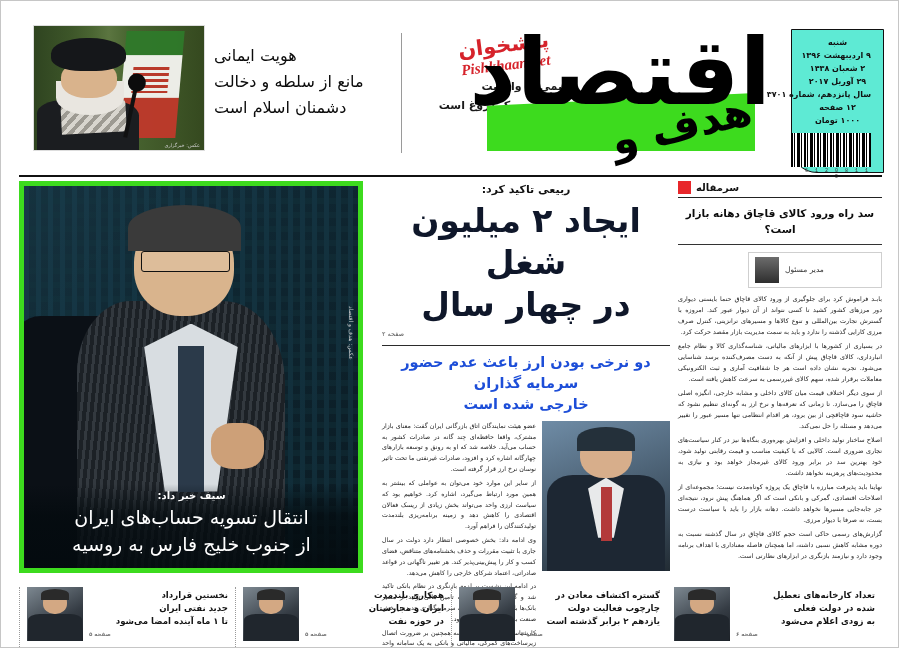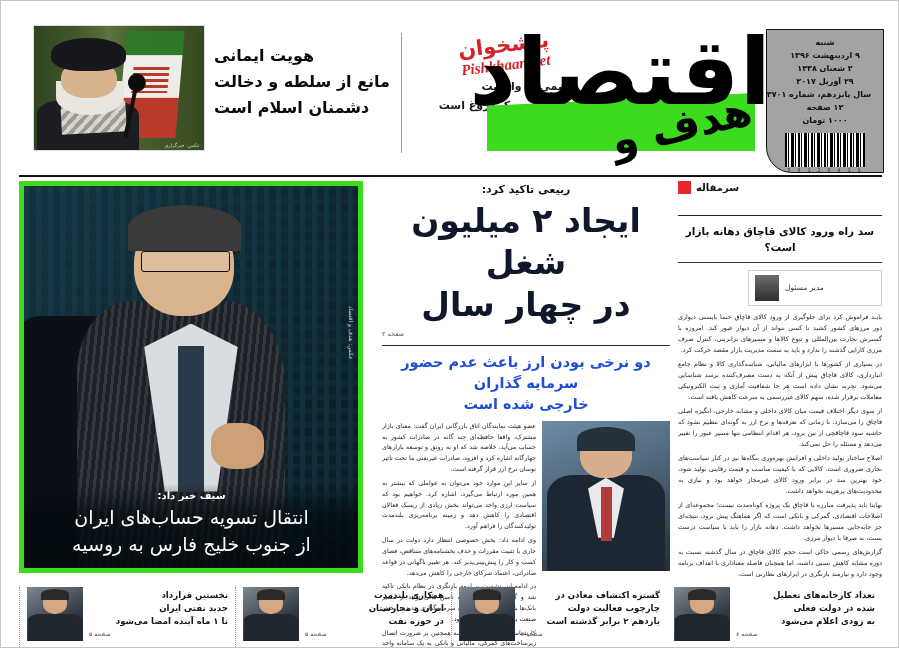--- a/index.html
+++ b/index.html
@@ -39,21 +39,21 @@
     background:repeating-linear-gradient(135deg,#d8d5ce 0 4px,#9d9a92 4px 8px);
     border-radius:30% 20% 0 0;transform:rotate(-3deg);}
   .lp-mic{position:absolute;left:56%;top:46%;width:4px;height:44%;background:#111;
     transform:rotate(12deg);}
   .lp-mic:before{content:"";position:absolute;left:-7px;top:-10px;width:18px;height:18px;
     background:#0c0c0c;border-radius:50%;}
   .lp-cred{position:absolute;right:4px;bottom:2px;font-size:5px;color:#cfcfcf;}
 
   .mast-left-head{
     position:absolute;left:195px;top:28px;width:180px;text-align:left;
-    font-weight:bold;font-size:16px;line-height:1.62;color:#0b0b0b;
+    font-weight:normal;font-size:16px;line-height:1.62;color:#0b0b0b;
     direction:rtl;
   }
   .mast-divider{position:absolute;left:382px;top:18px;width:1px;height:120px;background:#9a9a9a;}
 
   .watermark{position:absolute;left:398px;top:20px;width:175px;text-align:center;
     transform:rotate(-7deg);pointer-events:none;}
   .wm-fa{font-size:21px;font-weight:bold;color:#d6232b;line-height:1;letter-spacing:1px;}
   .wm-en{font-size:15px;font-weight:bold;font-style:italic;color:#d6232b;
     font-family:"Liberation Serif",serif;margin-top:1px;}
 
@@ -73,44 +73,44 @@
     font-family:"DejaVu Sans",sans-serif;letter-spacing:-2px;white-space:nowrap;
   }
   .logo-hadaf{
     position:absolute;right:34px;top:84px;
     font-size:42px;line-height:1;font-weight:bold;color:#000;
     transform:rotate(-13deg);white-space:nowrap;
   }
 
   
   .datebox{
-    position:absolute;right:-2px;top:14px;width:118px;height:144px;
+    position:absolute;right:-2px;top:14px;width:93px;height:144px;
     border:1px solid #111;border-radius:0 0 0 26px;
-    box-sizing:border-box;padding:7px 12px 4px;background:#a3a3a3;
+    box-sizing:border-box;padding:7px 12px 4px;background:#5eead4;
   }
   .datebox .dl{font-size:8px;line-height:1.62;text-align:center;color:#111;
     direction:rtl;font-weight:600;white-space:nowrap;}
   .barcode{margin:5px auto 0;width:80px;height:34px;
     background:repeating-linear-gradient(90deg,
       #000 0 2px,#fff 2px 3px,#000 3px 4px,#fff 4px 6px,
       #000 6px 9px,#fff 9px 10px,#000 10px 11px,#fff 11px 13px);}
   .barnum{text-align:center;font-size:5px;letter-spacing:2px;color:#333;margin-top:1px;
     font-family:"Liberation Mono",monospace;}
 
   .mast-rule{position:absolute;left:0;top:160px;width:863px;height:2px;background:#111;}
 
   
   .body-area{position:absolute;left:0;top:166px;width:863px;height:400px;}
   .col-right{position:absolute;right:0;top:0;width:204px;height:398px;}
   .col-mid{position:absolute;right:212px;top:0;width:288px;height:398px;}
   .col-left{position:absolute;left:0;top:0;width:344px;height:398px;}
 
   
   .sar-head{display:flex;flex-direction:row-reverse;align-items:center;gap:5px;
-    border-bottom:1px solid #222;padding-bottom:21px;}
+    border-bottom:1px solid #222;padding-bottom:3px;}
   .sar-sq{width:13px;height:13px;background:#e8272b;}
   .sar-label{font-size:10px;font-weight:bold;color:#111;}
   .sar-title{margin-top:8px;font-size:10.5px;font-weight:bold;text-align:center;
     color:#0c0c0c;line-height:1.5;border-bottom:1px solid #333;padding-bottom:6px;}
   .author-box{margin-top:7px;display:flex;flex-direction:row-reverse;align-items:center;
     justify-content:flex-start;gap:6px;border:1px solid #cfcfcf;padding:4px 6px;width:120px;}
   .author-thumb{width:24px;height:26px;background:linear-gradient(180deg,#6c6c6c,#2e2e2e);}
   .author-role{font-size:7.5px;color:#333;}
   .sar-body{margin-top:6px;font-size:6.4px;line-height:1.72;text-align:justify;color:#232323;
     column-count:1;}

